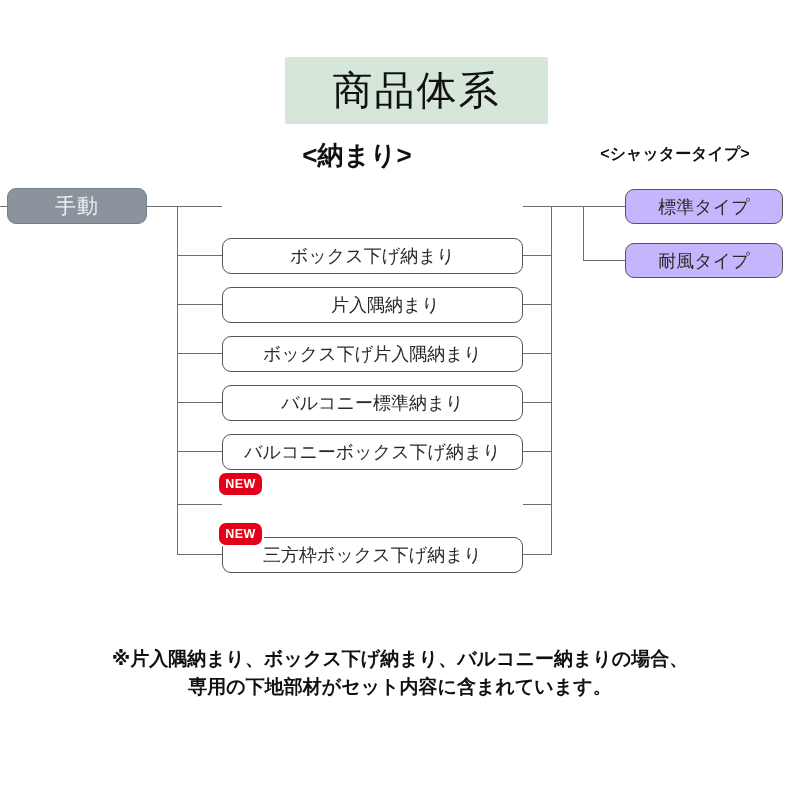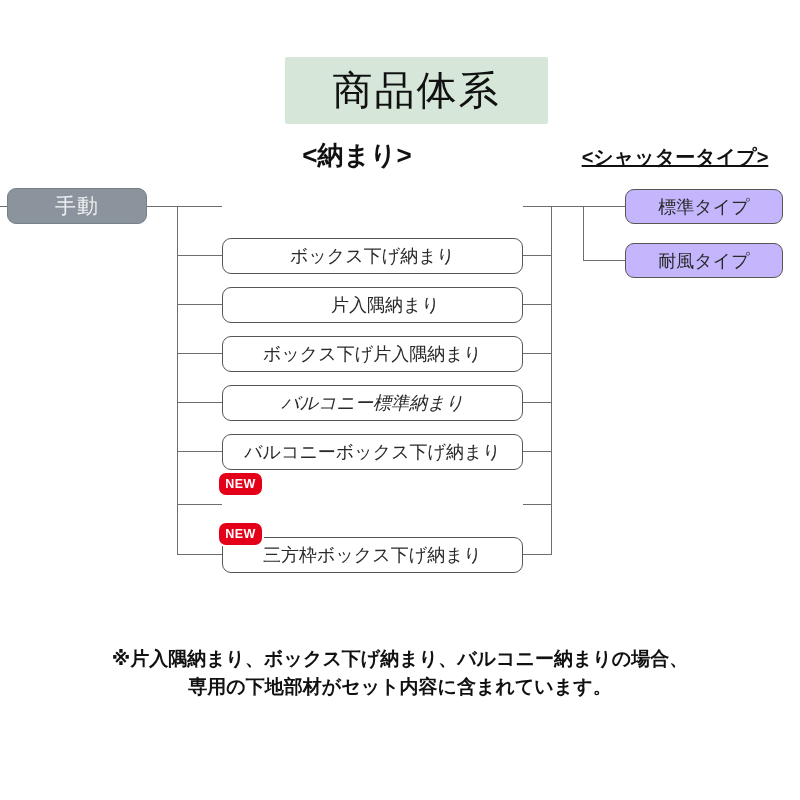--- a/index.html
+++ b/index.html
@@ -15,21 +15,21 @@
     font-family:"Liberation Sans","DejaVu Sans",sans-serif;color:#1c1c1c;
   }
   .title-box{
     position:absolute;left:237px;top:57px;width:263px;height:67px;
     background:var(--title-bg);border-radius:2px;
     display:flex;align-items:center;justify-content:center;
     font-size:40px;font-weight:normal;color:#111;letter-spacing:2px;margin-left:48px;
   }
   .heading{position:absolute;font-weight:bold;color:#111;text-align:center;}
   .h-osamari{left:247px;top:138px;width:220px;font-size:26px;}
-  .h-shutter{left:563px;top:144px;width:224px;font-size:20px;text-decoration:underline;}
+  .h-shutter{left:563px;top:144px;width:224px;font-size:16px;}
   .root-box{
     position:absolute;left:7px;top:188px;width:140px;height:36px;z-index:2;
     background:var(--root-bg);border:1px solid #768088;border-radius:9px;
     box-sizing:border-box;display:flex;align-items:center;justify-content:center;
     font-size:21px;color:#eef1f3;letter-spacing:1px;
   }
   .item-box{
     position:absolute;left:222px;width:301px;height:36px;z-index:2;
     background:#ffffff;border:1px solid var(--box-border);border-radius:9px;
     box-sizing:border-box;display:flex;align-items:center;justify-content:center;
@@ -92,21 +92,21 @@
 
   <div class="hline" style="left:551px;top:206px;width:74px;"></div>
   <div class="vline" style="left:583px;top:206px;height:55px;"></div>
   <div class="hline" style="left:583px;top:260px;width:42px;"></div>
 
   <div class="root-box">手動</div>
 
   <div class="item-box" style="top:238px;">ボックス下げ納まり</div>
   <div class="item-box" style="top:287px;padding-left:26px;">片入隅納まり</div>
   <div class="item-box" style="top:336px;">ボックス下げ片入隅納まり</div>
-  <div class="item-box" style="top:385px;font-style:italic;">バルコニー標準納まり</div>
+  <div class="item-box" style="top:385px;">バルコニー標準納まり</div>
   <div class="item-box" style="top:434px;">バルコニーボックス下げ納まり</div>
   <div class="item-box" style="top:537px;">三方枠ボックス下げ納まり</div>
 
   <div class="new-badge" style="top:471px;">NEW</div>
   <div class="new-badge" style="top:521px;">NEW</div>
 
   <div class="shutter-box" style="top:189px;">標準タイプ</div>
   <div class="shutter-box" style="top:243px;">耐風タイプ</div>
 
   <div class="note">

